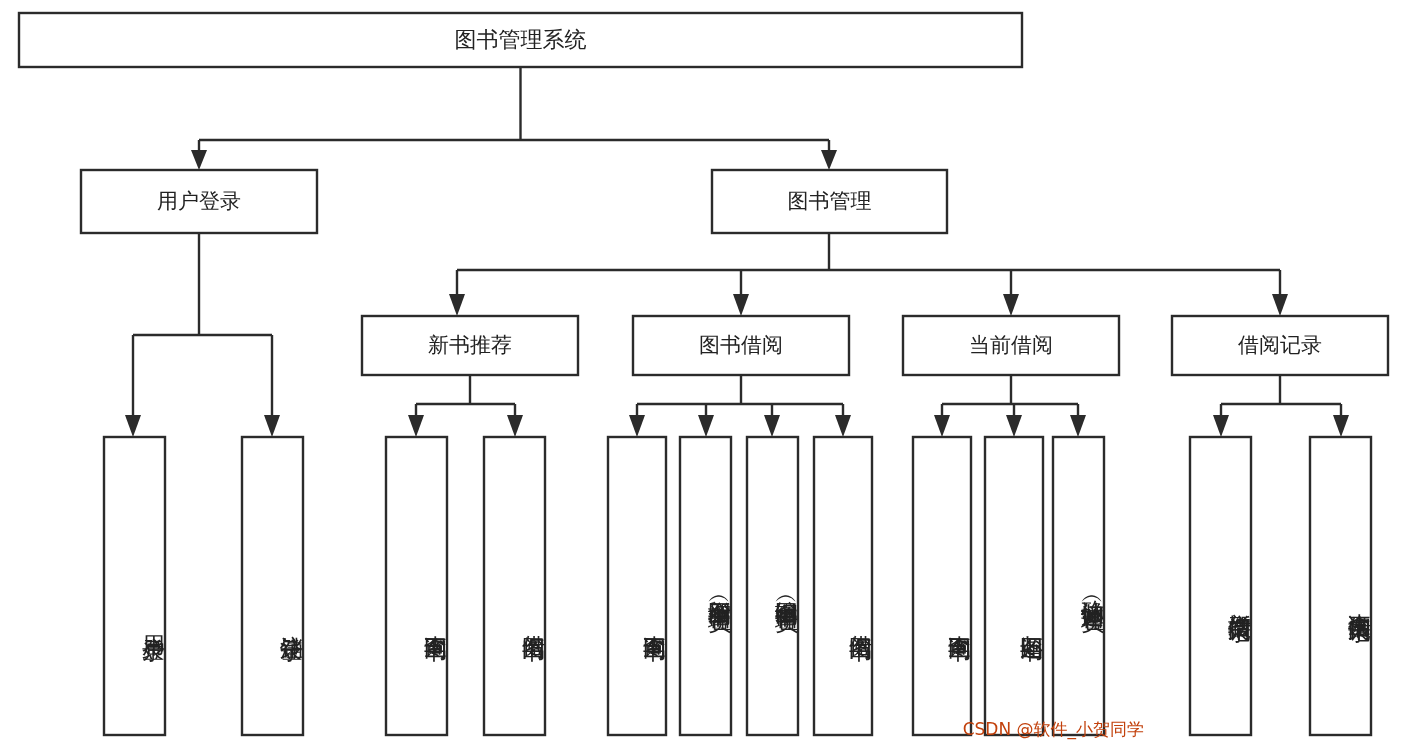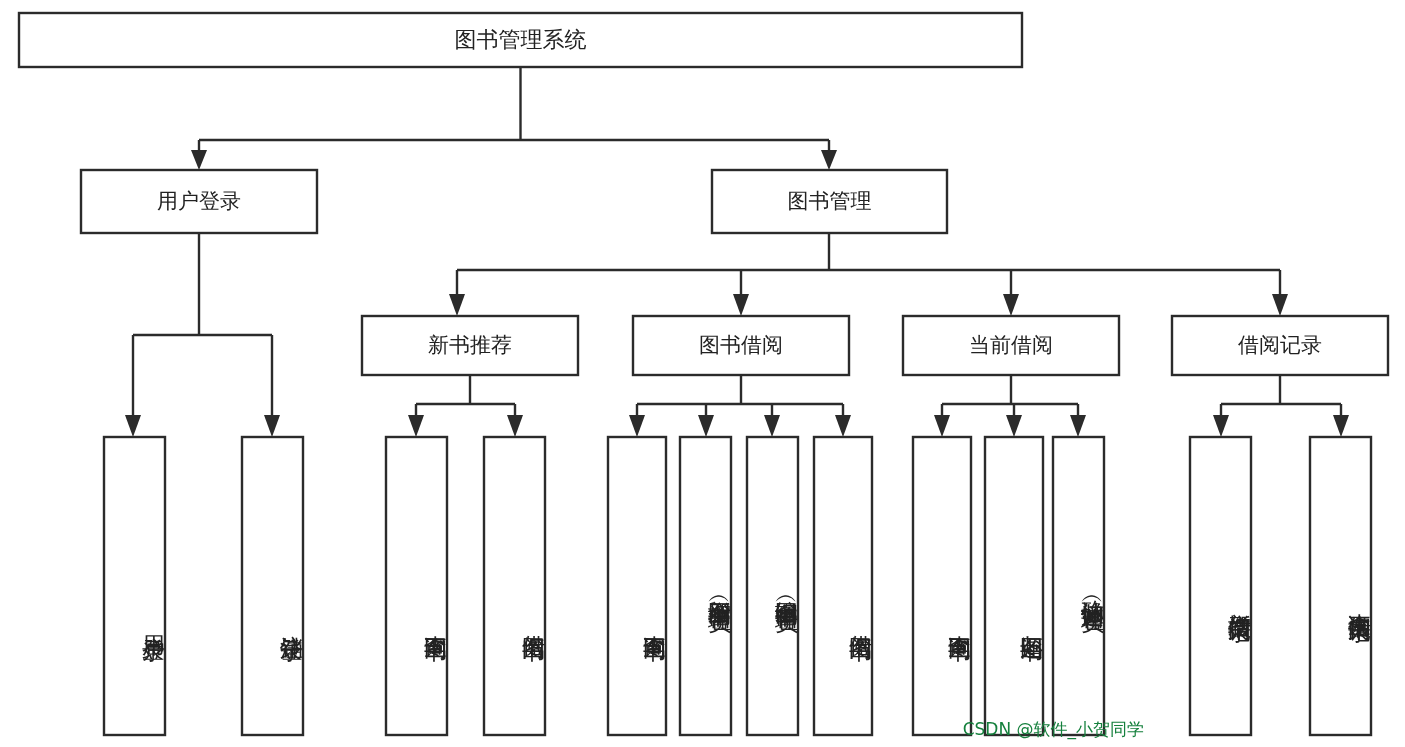--- a/index.html
+++ b/index.html
@@ -71,21 +71,21 @@
     justify-content: center;
     white-space: nowrap;
     user-select: none;
   }
   .watermark {
     position: absolute;
     right: 8px;
     bottom: 6px;
     font-family: "DejaVu Sans", "Liberation Sans", sans-serif;
     font-size: 17px;
-    color: #15803d;
+    color: #c2410c;
     white-space: nowrap;
     user-select: none;
   }
 </style>
 </head>
 <body>
 
 <div id="diagram-root">
 
   <svg id="flow" viewBox="0 0 1405 747">

